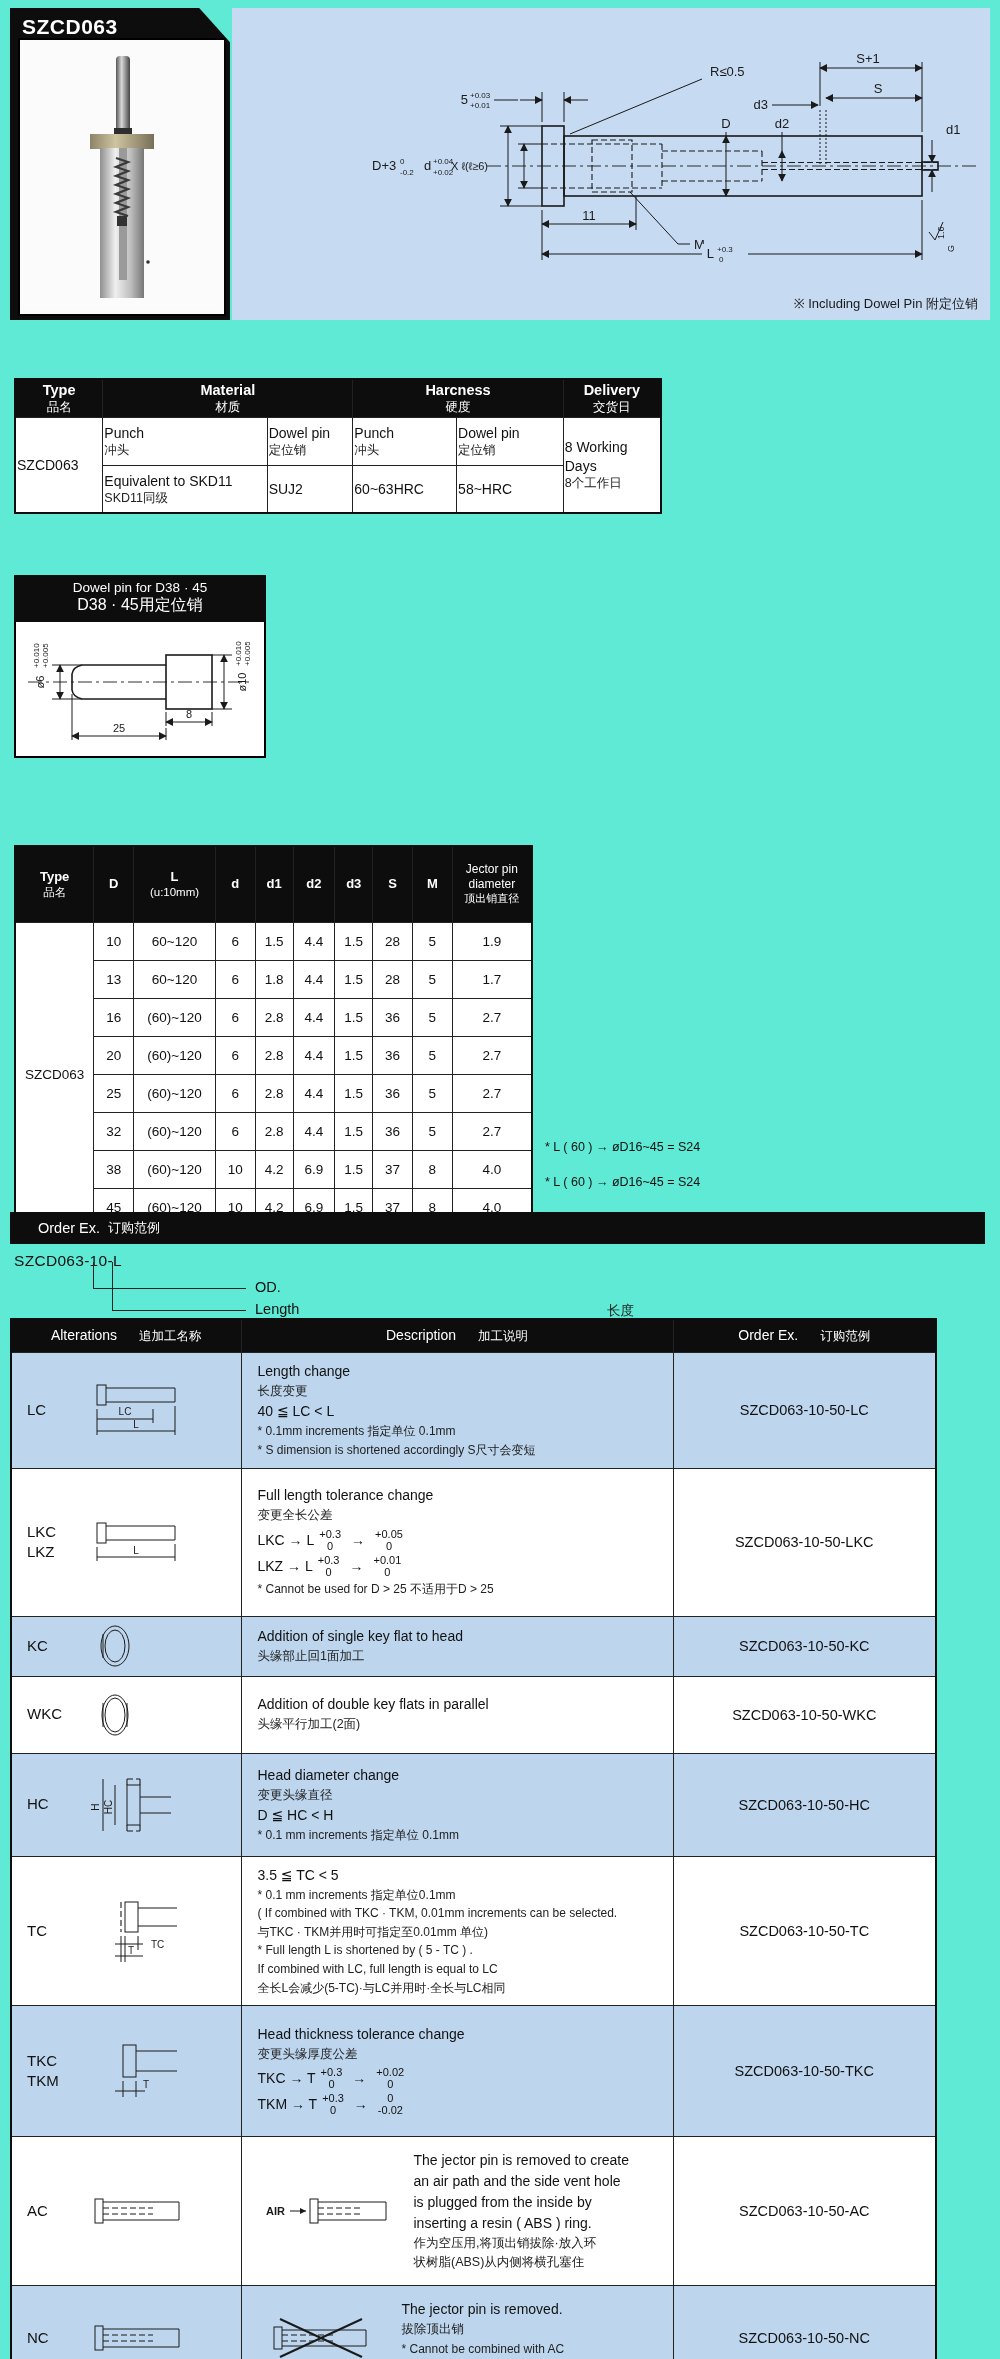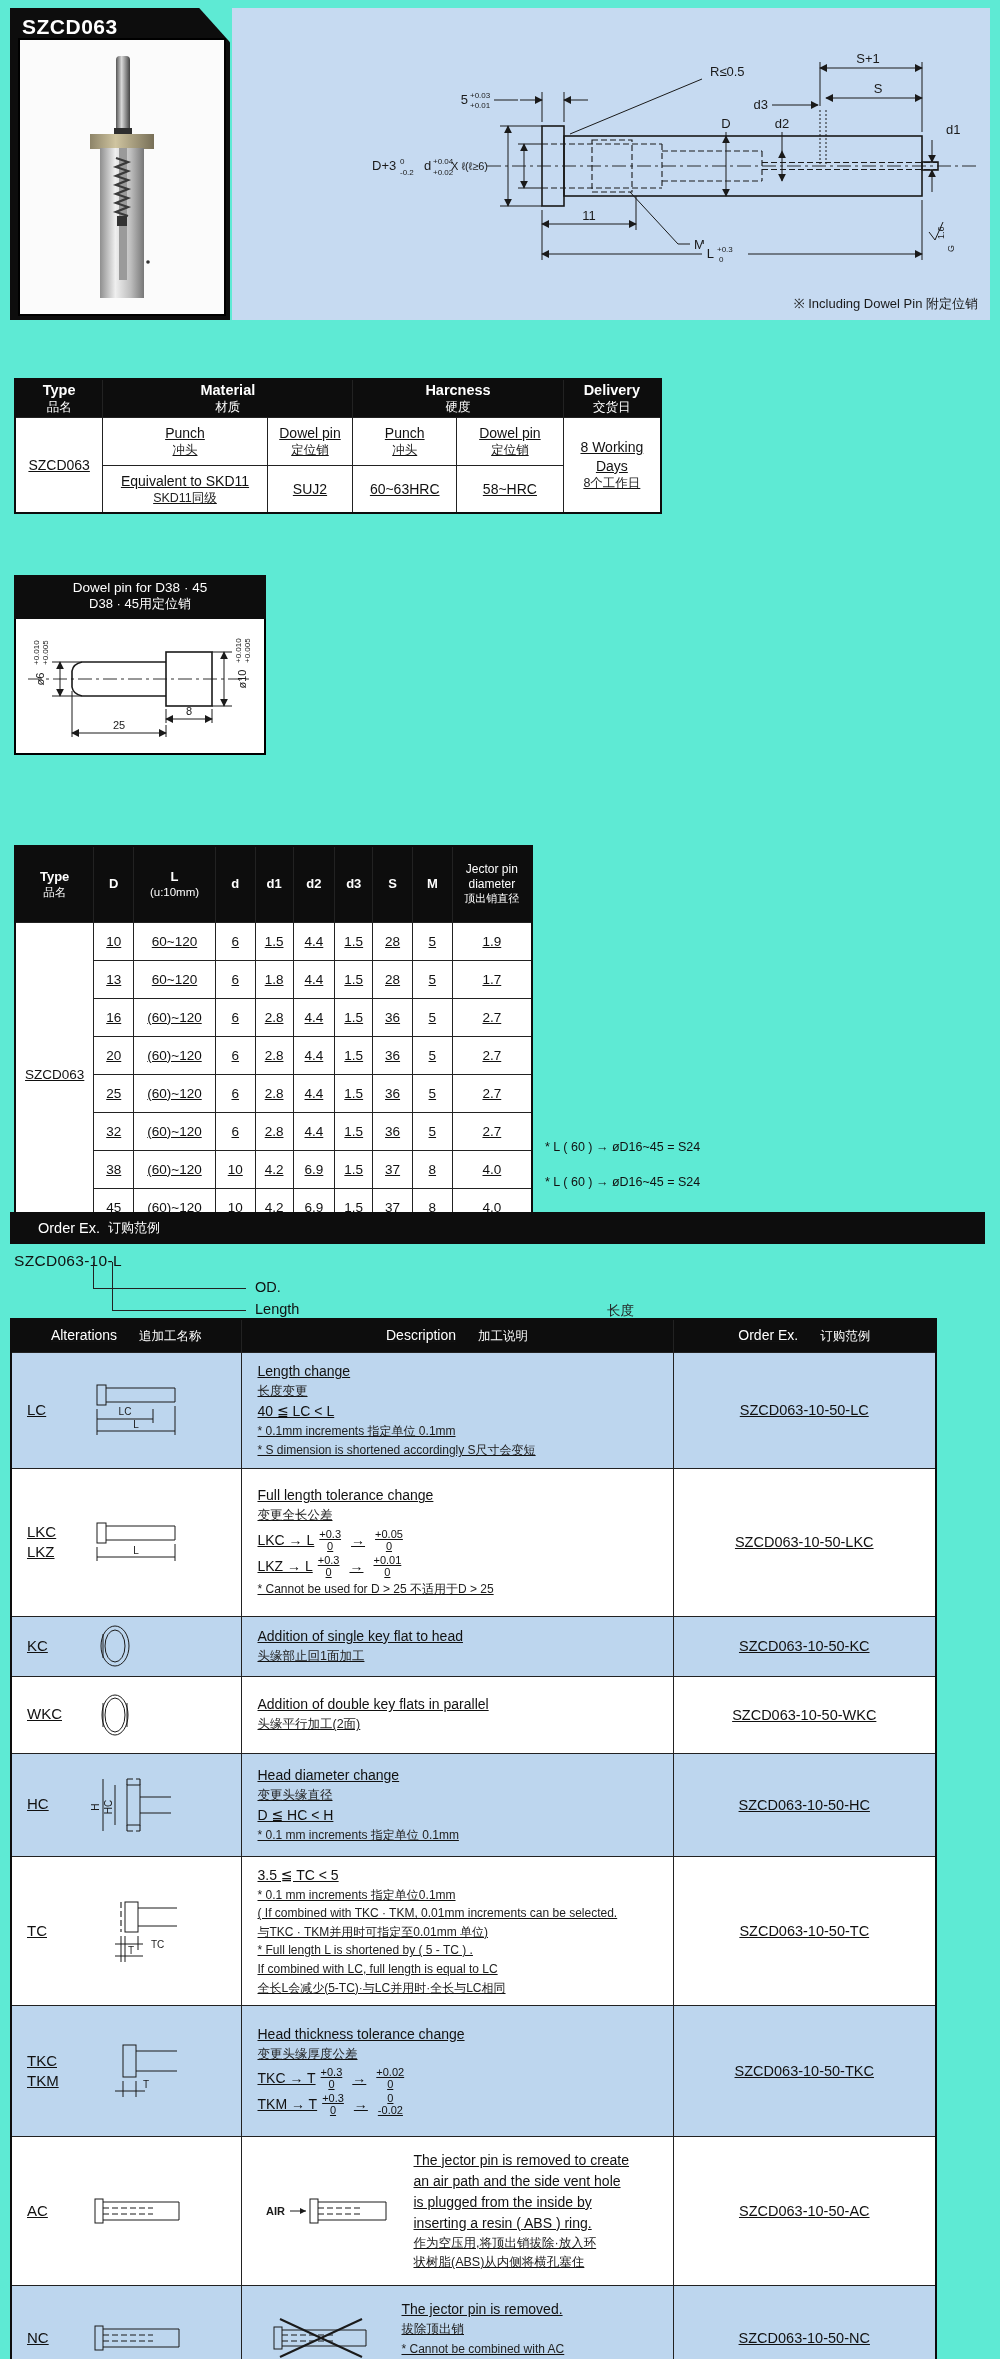--- a/index.html
+++ b/index.html
@@ -13,27 +13,27 @@
   .hero-blue{left:232px;top:8px;width:758px;height:312px;background:#c6daf1;}
   svg text{font-family:"Liberation Sans",sans-serif;fill:#1a1a1a;}
   .s{stroke:#1a1a1a;stroke-width:1.6;fill:none;}
   .thin{stroke:#1a1a1a;stroke-width:1;fill:none;}
   .dash{stroke:#1a1a1a;stroke-width:1.1;fill:none;stroke-dasharray:6 3;}
   .dot{stroke:#1a1a1a;stroke-width:1;fill:none;stroke-dasharray:2 2;}
   .cl{stroke:#1a1a1a;stroke-width:.9;fill:none;stroke-dasharray:14 4 3 4;}
   .t13{font-size:13px;} .t11{font-size:11px;} .t8{font-size:8px;} .t9{font-size:9px;}
   .it{font-size:10px;}
   
-  table{border-collapse:collapse;text-decoration:underline;}
+  table{border-collapse:collapse;}
   .spec,.dimt,.altt{border:2px solid #0d0d0d;}
   .spec td,.spec th,.dimt td,.dimt th,.altt td,.altt th{border:1px solid #222;}
   .spec th,.dimt th,.altt th{background:#0d0d0d;color:#fff;font-weight:normal;}
   .hl1{font-size:14.5px;font-weight:bold;display:block;line-height:1.25;}
   .hl2{font-size:12.5px;display:block;line-height:1.25;}
-  .spec td{background:#fff;text-align:center;font-size:14px;}
+  .spec td{background:#fff;font-size:14px;}
   .cell2 span{display:block;line-height:1.3;}
   .cn{font-size:12.5px;color:#222;}
   .dimt th .dh1{display:block;font-size:13px;font-weight:bold;line-height:1.25;}
   .dimt th .dh2{display:block;font-size:11.5px;line-height:1.25;}
   .dimt td{background:#fff;text-align:center;font-size:13.5px;height:35px;}
   .note-line{font-size:12.5px;color:#111;}
   
   .order-bar{left:10px;top:1212px;width:975px;height:32px;background:#0d0d0d;color:#fff;display:flex;align-items:center;padding-left:28px;box-sizing:border-box;font-size:14.5px;}
   .order-bar .cnb{font-size:13px;margin-left:8px;}
   .order-code{left:14px;top:1252px;font-size:15.5px;letter-spacing:.3px;}
@@ -266,21 +266,21 @@
       <td>SUJ2</td>
       <td>60~63HRC</td>
       <td>58~HRC</td>
     </tr>
   </tbody>
     </table>
 
   <div class="abs" style="left:14px;top:575px;width:252px;">
     <div style="background:#0d0d0d;color:#fff;text-align:center;padding:5px 0 6px;">
       <span style="display:block;font-size:13.5px;">Dowel pin for D38 · 45</span>
-      <span style="display:block;font-size:13px;">D38 · 45用定位销</span>
+      <span style="display:block;font-size:16px;">D38 · 45用定位销</span>
     </div>
     <div style="border:2px solid #000;border-top:none;background:#fff;">
       <svg width="248" height="130" viewBox="0 0 248 130">
         <defs>
           <marker id="ah2" viewBox="0 0 10 10" refX="9" refY="5" markerWidth="8" markerHeight="8" orient="auto-start-reverse">
             <path d="M0,0L10,5L0,10z" fill="#1a1a1a"></path>
           </marker>
         </defs>
         <line x1="12" y1="60" x2="236" y2="60" class="cl"></line>
         <path d="M66 43 Q57 45 56 52 L56 68 Q57 75 66 77" class="s"></path>

